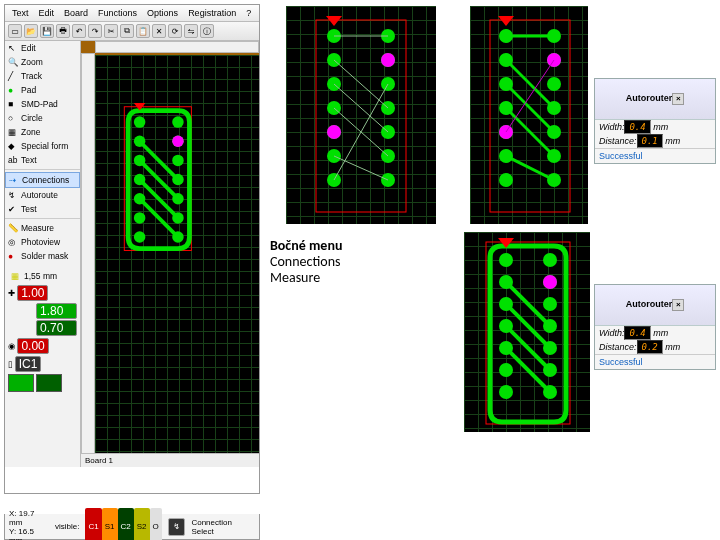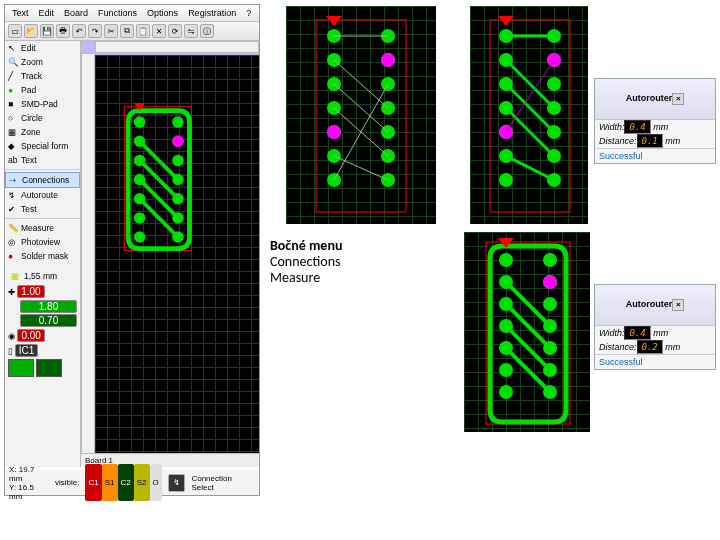--- a/index.html
+++ b/index.html
@@ -11,24 +11,24 @@
   .menubar span { padding: 1px 3px; cursor: default; }
   .toolbar { display: flex; gap: 2px; padding: 2px 3px; background: linear-gradient(#f7f7f7,#e4e4e4); border-bottom: 1px solid #bbb; }
   .tbtn { width: 14px; height: 14px; background: #ddd; border: 1px solid #aaa; border-radius: 2px; display:flex; align-items:center; justify-content:center; font-size:8px; }
   .app-body { display: flex; height: calc(100% - 62px); }
   .sidebar { width: 76px; background: #f2f2f2; border-right: 1px solid #bbb; display:flex; flex-direction:column; font-size:8.5px; }
   .sb-item { display:flex; align-items:center; gap:3px; padding:2px 3px; cursor:default; }
   .sb-item.sel { background:#cfe3ff; border:1px solid #7aa7e0; }
   .sb-icon { width:10px; height:10px; display:inline-block; }
   .sb-sep { height:1px; background:#ccc; margin:2px 0; }
   .sb-bottom { margin-top:4px; padding:2px 3px; display:flex; flex-direction:column; gap:2px; }
-  .chip { display:inline-block; border:1px solid #888; padding:0 3px; font-size:10px; border-radius:2px; color:#fff;text-align:center; }
+  .chip { display:inline-block; border:1px solid #888; padding:0 3px; font-size:12px; border-radius:2px; color:#fff; }
   .swatch-row { display:flex; gap:2px; }
   .swatch { width:26px; height:18px; border:1px solid #555; }
-  .canvas { flex:1; position:relative; background:#c4b5fd; overflow:hidden; }
+  .canvas { flex:1; position:relative; background:#a16207; overflow:hidden; }
   .ruler-h, .ruler-v { position:absolute; background:#f0f0f0; border:1px solid #bbb; font-size:7px; color:#444; }
   .ruler-h { left:14px; top:0; right:0; height:12px; }
   .ruler-v { left:0; top:12px; width:14px; bottom:12px; writing-mode:vertical-rl; }
   .grid { position:absolute; inset:14px 0 0 14px;
     background-image:
       linear-gradient(#184018 1px, transparent 1px),
       linear-gradient(90deg,#184018 1px, transparent 1px);
     background-size: 12px 12px;
     background-color:#000;
   }
@@ -154,21 +154,21 @@
 
       <div class="sb-bottom">
         <div class="sb-item">
             <span class="sb-icon" style="color:#cc0">▦</span>
             <span>1,55 mm</span>
           </div>
         <div style="display:flex;gap:2px;align-items:center">
             <span>✚</span>
             <span class="chip" style="background:#c00">1.00</span>
           </div>
-        <div style="display:flex;flex-direction:column;gap:1px;margin-left:12px">
+        <div style="display:flex;flex-direction:column;gap:1px;margin-left:28px">
           <span class="chip" style="background:#0a0">1.80</span>
           <span class="chip" style="background:#060">0.70</span>
         </div>
         <div style="display:flex;gap:2px;align-items:center">
             <span>◉</span>
             <span class="chip" style="background:#c00">0.00</span>
           </div>
         <div style="display:flex;gap:2px;align-items:center">
             <span>▯</span>
             <span class="chip" style="background:#333">IC1</span>
@@ -213,21 +213,21 @@
           <polygon points="40,50 52,50 46,58" fill="#f00"></polygon>
         </svg>
       </div>
       <div class="tabbar">
         <span>Board 1</span>
       </div>
     </div>
   </div>
 </div>
 
-<div class="status" style="top:470px">
+<div class="status" style="top:514px">
   <div style="display:flex;flex-direction:column">
     <span>X: 19.7 mm</span>
     <span>Y: 16.5 mm</span>
   </div>
   <span>visible:</span>
   <span class="visible-chips">
     <span style="background:#c00;color:#fff">C1</span><span style="background:#ff8c00">S1</span><span style="background:#004000;color:#fff">C2</span><span style="background:#b8b800">S2</span><span style="background:#e0e0e0">O</span>
   </span>
   <div class="tbtn" style="width:18px;height:18px;background:#333;color:#fff">↯</div>
   <span>Connection Select</span>

